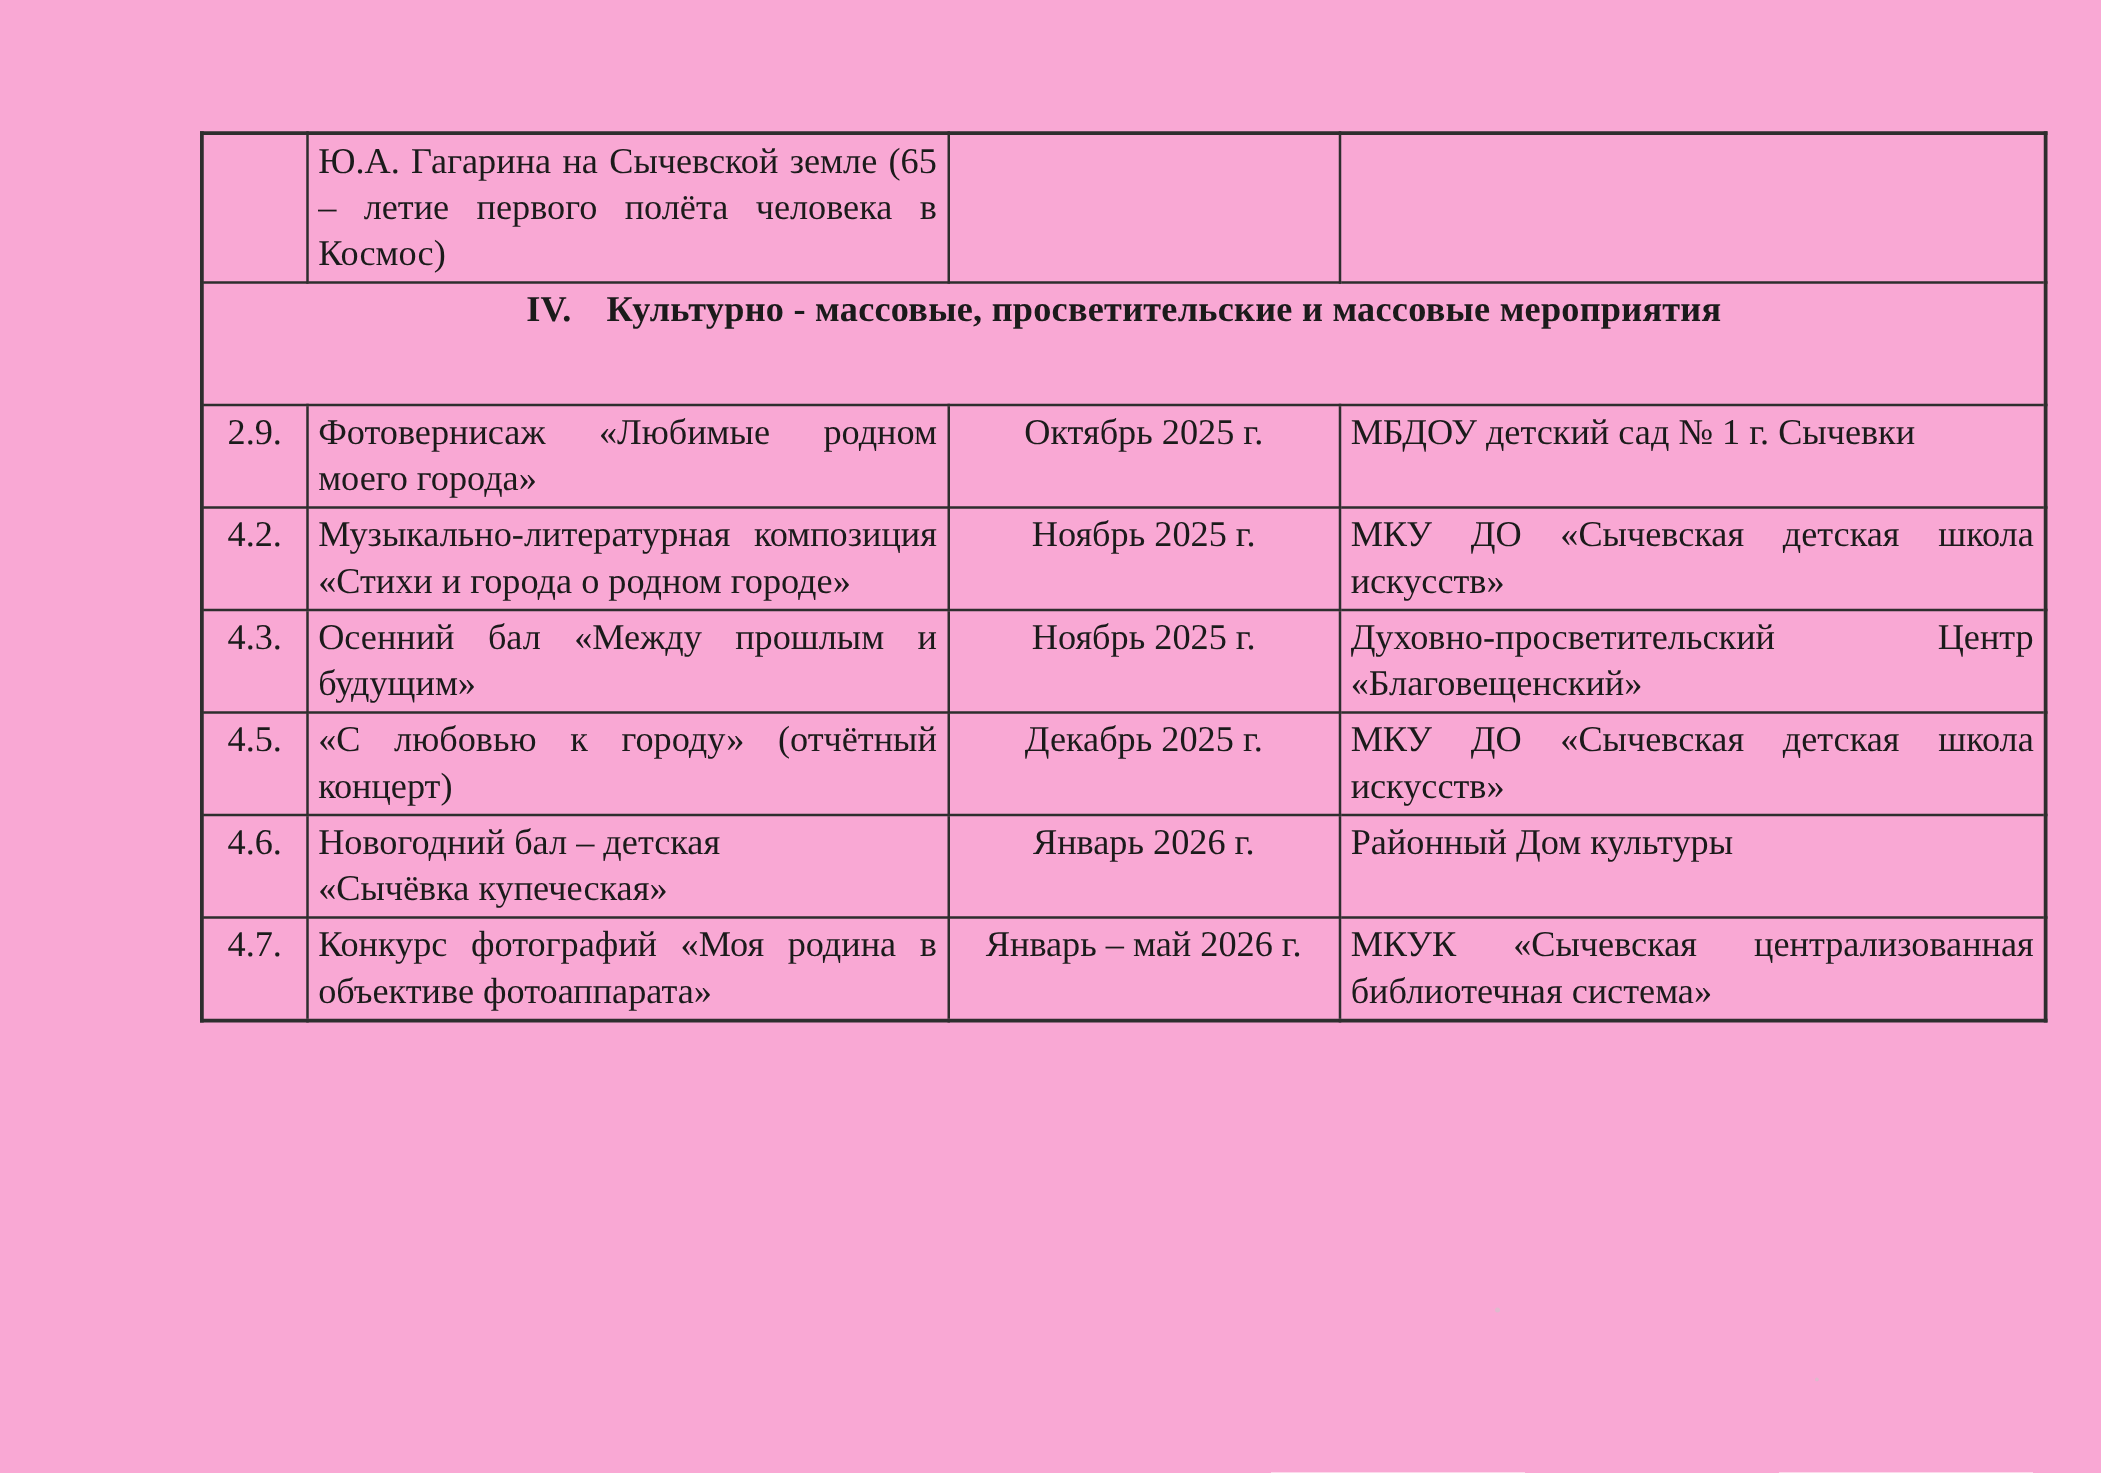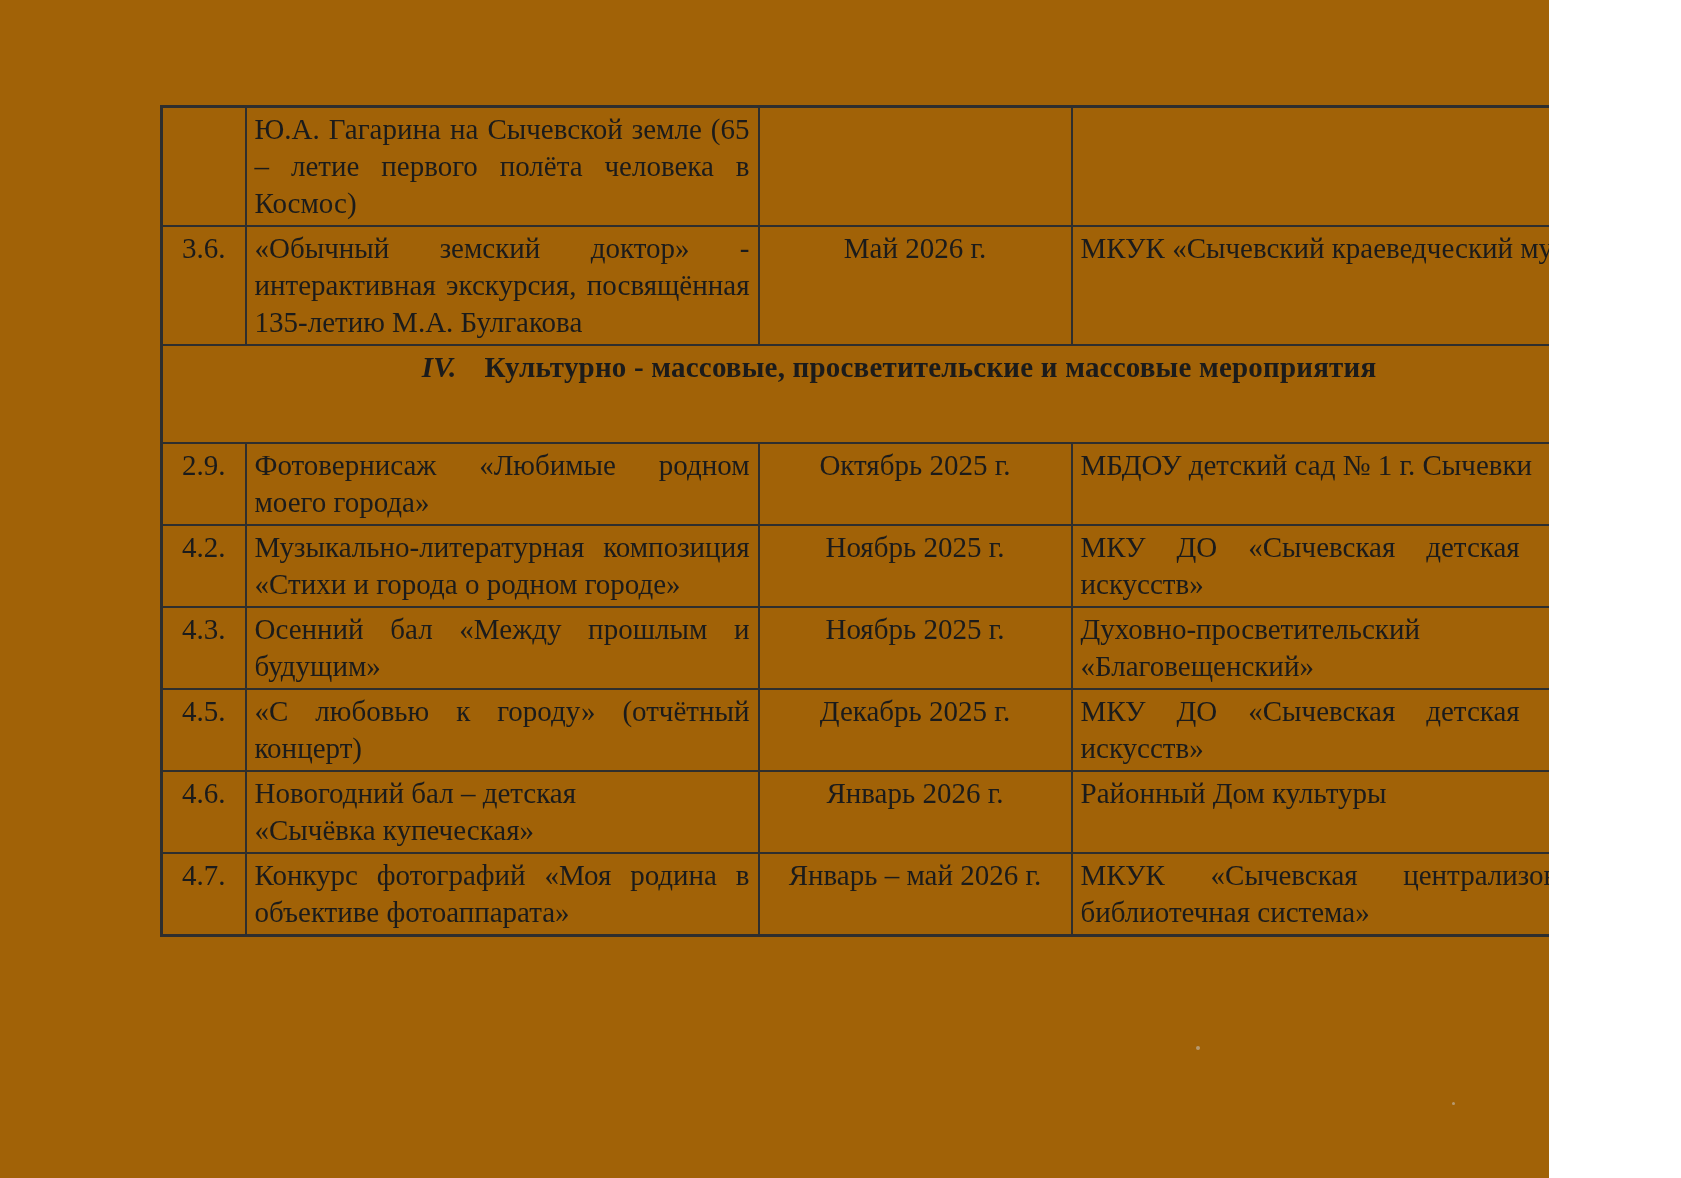--- a/index.html
+++ b/index.html
@@ -4,23 +4,23 @@
 <style>
   html, body {
     margin: 0;
     padding: 0;
     width: 1681px;
     height: 1178px;
     background: #ffffff;
   }
   .page {
     position: relative;
-    width: 1549px;
+    width: 1681px;
     height: 1178px;
-    background: #a16207;
+    background: #f9a8d4;
     overflow: hidden;
     font-family: "Liberation Serif", "DejaVu Serif", serif;
     color: #1b1b1b;
   }
   table.events {
     position: absolute;
     left: 160px;
     top: 105px;
     width: 1475px;
     border-collapse: collapse;
@@ -55,21 +55,20 @@
   td.section-cell {
     vertical-align: middle;
     text-align: center;
     font-weight: bold;
     font-size: 30px;
     padding-left: 148px;
     letter-spacing: 0.2px;
   }
   .section-numeral {
     margin-right: 28px;
-    font-style: italic;
   }
   
   .speckle {
     position: absolute;
     background: #c9c9c9;
     border-radius: 50%;
     opacity: 0.55;
   }
 </style>
 </head>
@@ -86,26 +85,20 @@
     </colgroup>
     <tbody>
 
       <tr style="height:113px">
         <td class="num"></td>
         <td class="name">Ю.А. Гагарина на Сычевской земле (65 – летие первого полёта человека в Космос)</td>
         <td class="date"></td>
         <td class="org"></td>
       </tr>
 
-      <tr style="height:112px">
-        <td class="num">3.6.</td>
-        <td class="name">«Обычный земский доктор» - интерактивная экскурсия, посвящённая 135-летию М.А. Булгакова</td>
-        <td class="date">Май 2026 г.</td>
-        <td class="org">МКУК «Сычевский краеведческий музей»</td>
-      </tr>
 
       <tr style="height:98px">
         <td class="section-cell" colspan="4">
           <span class="section-numeral">IV.</span><span>Культурно - массовые, просветительские и массовые мероприятия</span>
         </td>
       </tr>
 
       <tr style="height:72px">
         <td class="num">2.9.</td>
         <td class="name">Фотовернисаж «Любимые родном моего города»</td>

